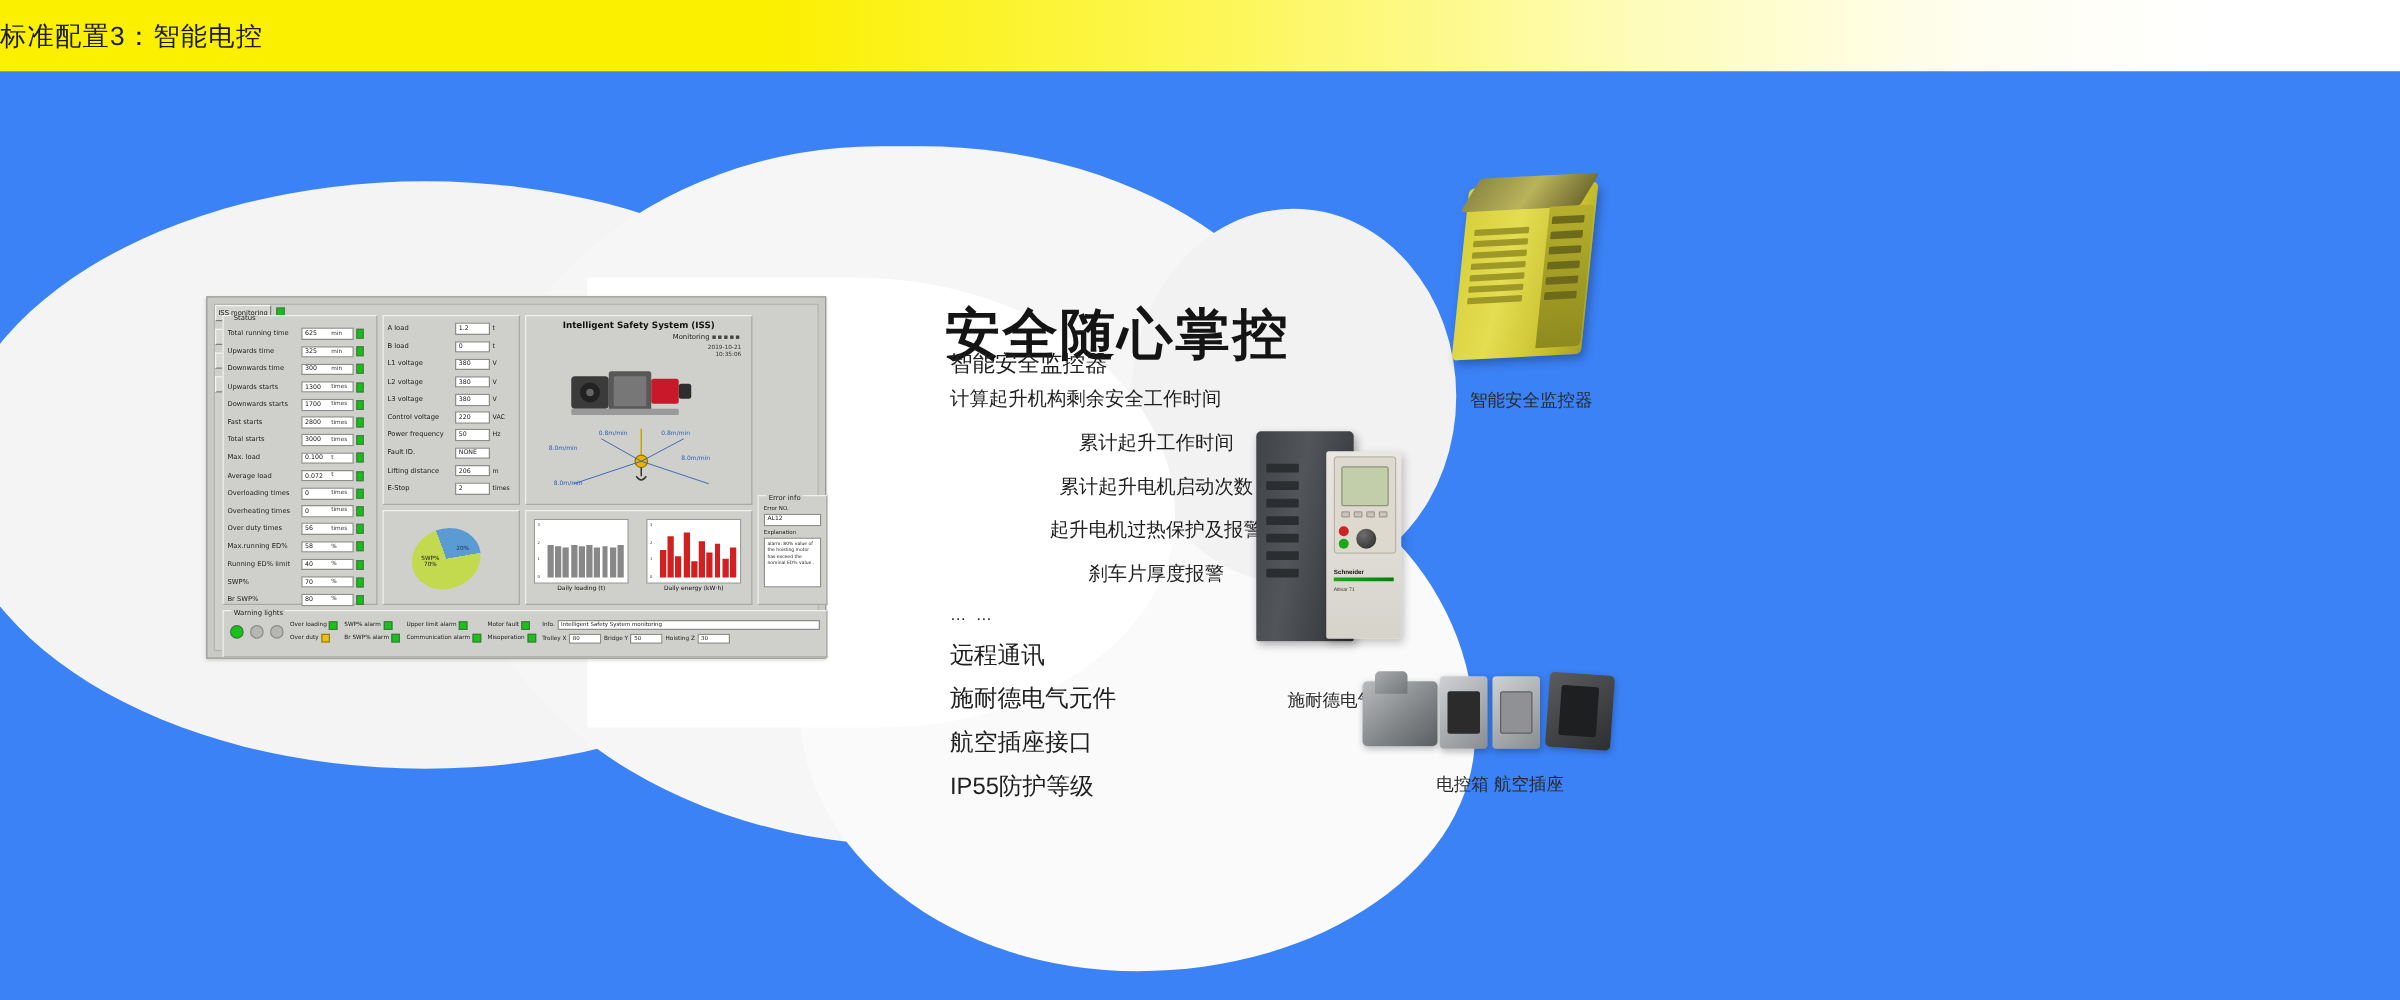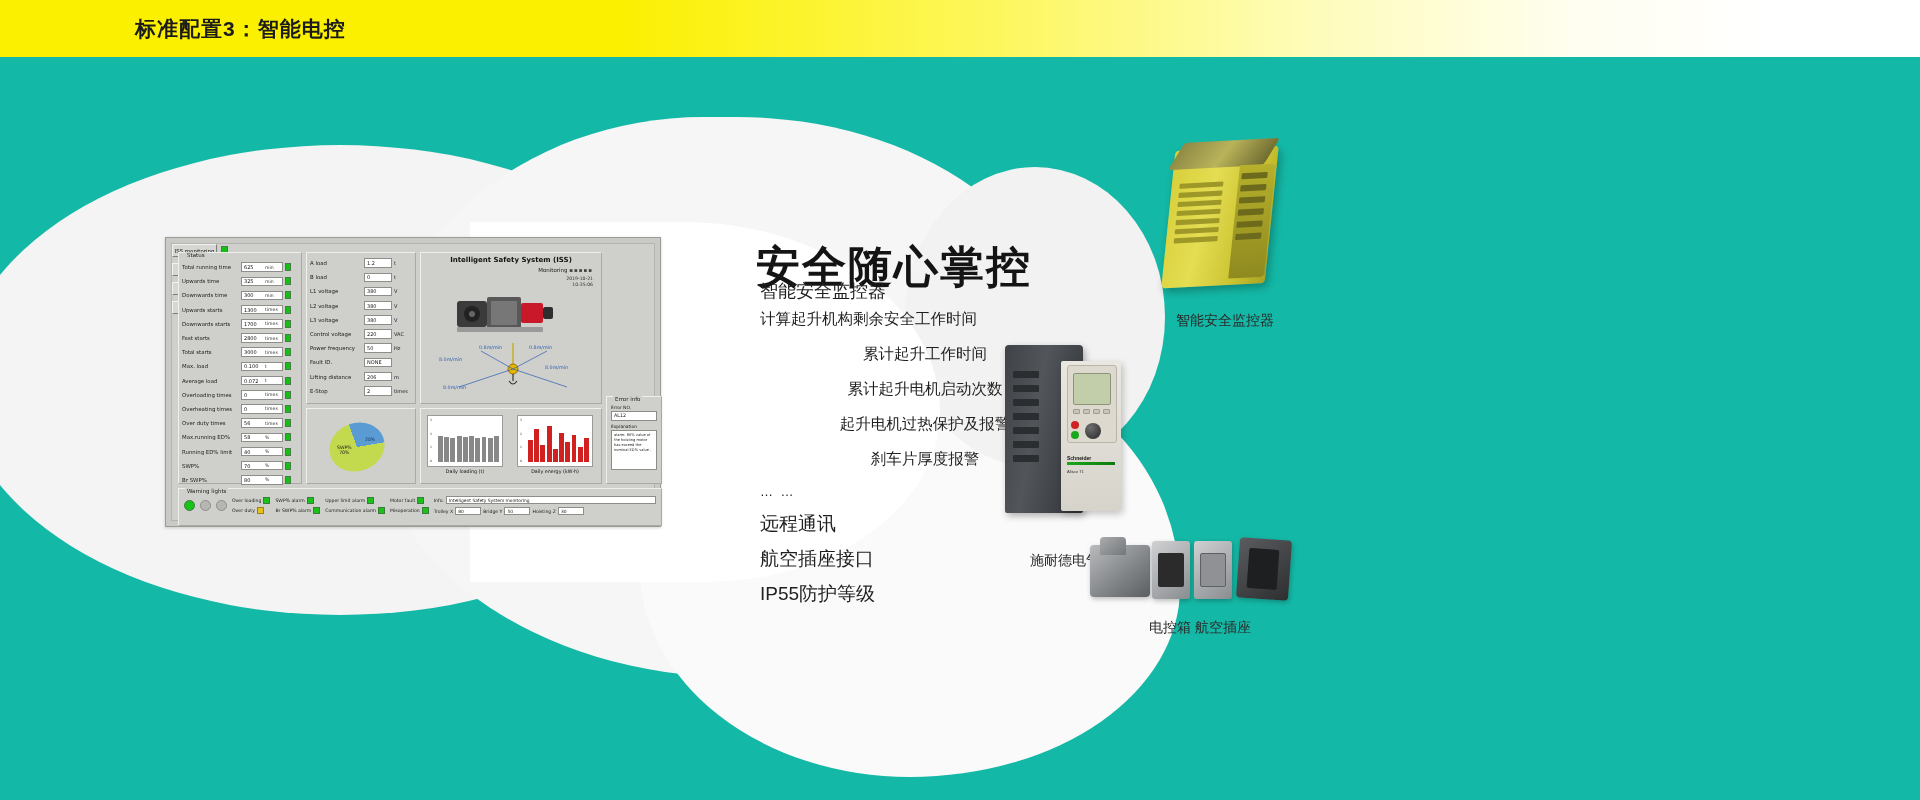--- a/index.html
+++ b/index.html
@@ -14,30 +14,29 @@
     position:relative;
   }
 
   
   .banner {
     position:absolute; left:0; top:0; width:1920px; height:57px;
     background:linear-gradient(90deg,#fbf000 0%, #fbf000 32%, #fdf75e 52%, #fefcb8 68%, #fffef0 82%, #ffffff 92%, #ffffff 100%);
     display:flex; align-items:center;
   }
   .banner-title {
-    margin-left:135px;
     font-size:21px;
     letter-spacing:1px;
     color:#1b1b1b;
-    font-weight:700;
+    font-weight:400;
     white-space:nowrap;
   }
 
   
-  .stage { position:absolute; left:0; top:57px; width:1920px; height:743px; background:#14b8a6; overflow:hidden; }
+  .stage { position:absolute; left:0; top:57px; width:1920px; height:743px; background:#3b82f6; overflow:hidden; }
 
   
   .wm { position:absolute; background:#f4f4f4; border-radius:50%; }
   .wm-a { left:-40px;  top:88px;  width:760px; height:470px; }
   .wm-b { left:370px;  top:60px;  width:700px; height:560px; border-radius:50% 50% 45% 55%/ 55% 45% 50% 50%; background:#f6f6f6;}
   .wm-c { left:640px;  top:300px; width:540px; height:420px; background:#fafafa; border-radius:55% 45% 50% 50% / 50% 55% 45% 50%; }
   .wm-d { left:905px;  top:110px; width:260px; height:300px; background:#f2f2f2; border-radius:50%; }
   .wm-white { position:absolute; left:470px; top:165px; width:470px; height:360px; background:#ffffff; border-radius:0 60% 55% 0 / 0 58% 52% 0; }
 
   
@@ -588,20 +587,21 @@
   <div class="feature-list">
     <ul>
       <li class="f-head">智能安全监控器</li>
       <li class="f-sub">计算起升机构剩余安全工作时间</li>
       <li class="f-item">累计起升工作时间</li>
       <li class="f-item">累计起升电机启动次数</li>
       <li class="f-item">起升电机过热保护及报警</li>
       <li class="f-item">刹车片厚度报警</li>
       <li class="f-dots">… …</li>
       <li class="f-big">远程通讯</li>
+      <li class="f-big">施耐德电气元件</li>
       <li class="f-big">航空插座接口</li>
       <li class="f-big">IP55防护等级</li>
     </ul>
   </div>
 
   <div class="relay">
     <div class="relay-body"></div>
     <div class="relay-top"></div>
     <div class="relay-right"></div>
     <div class="relay-vents">

